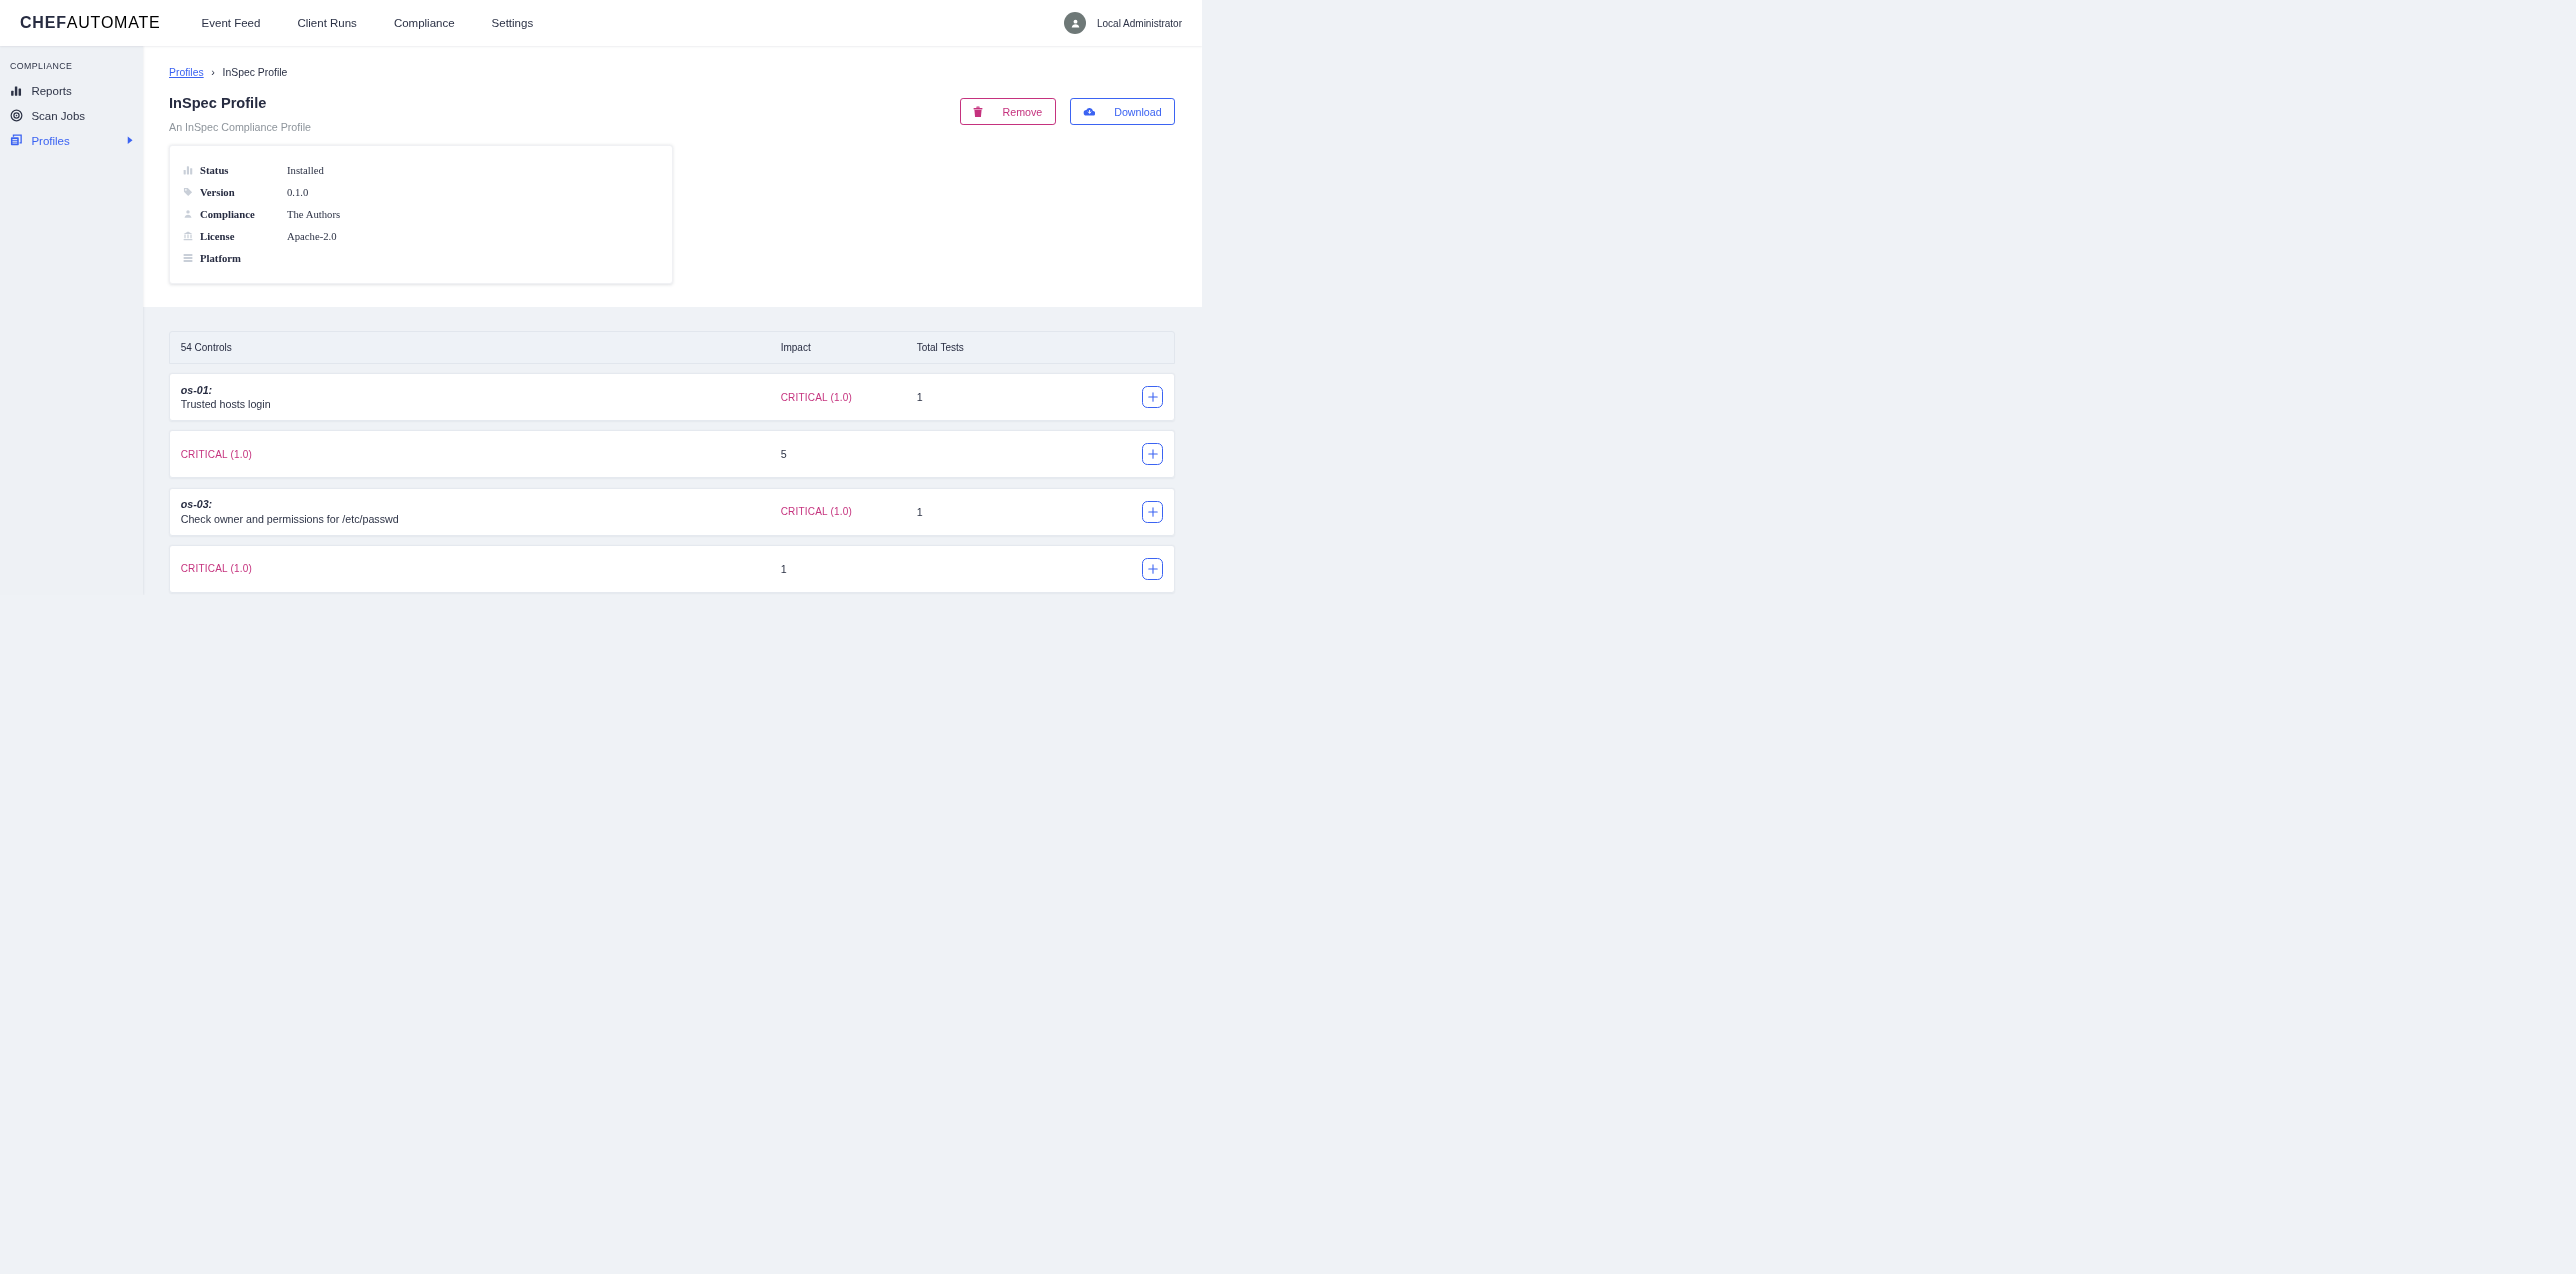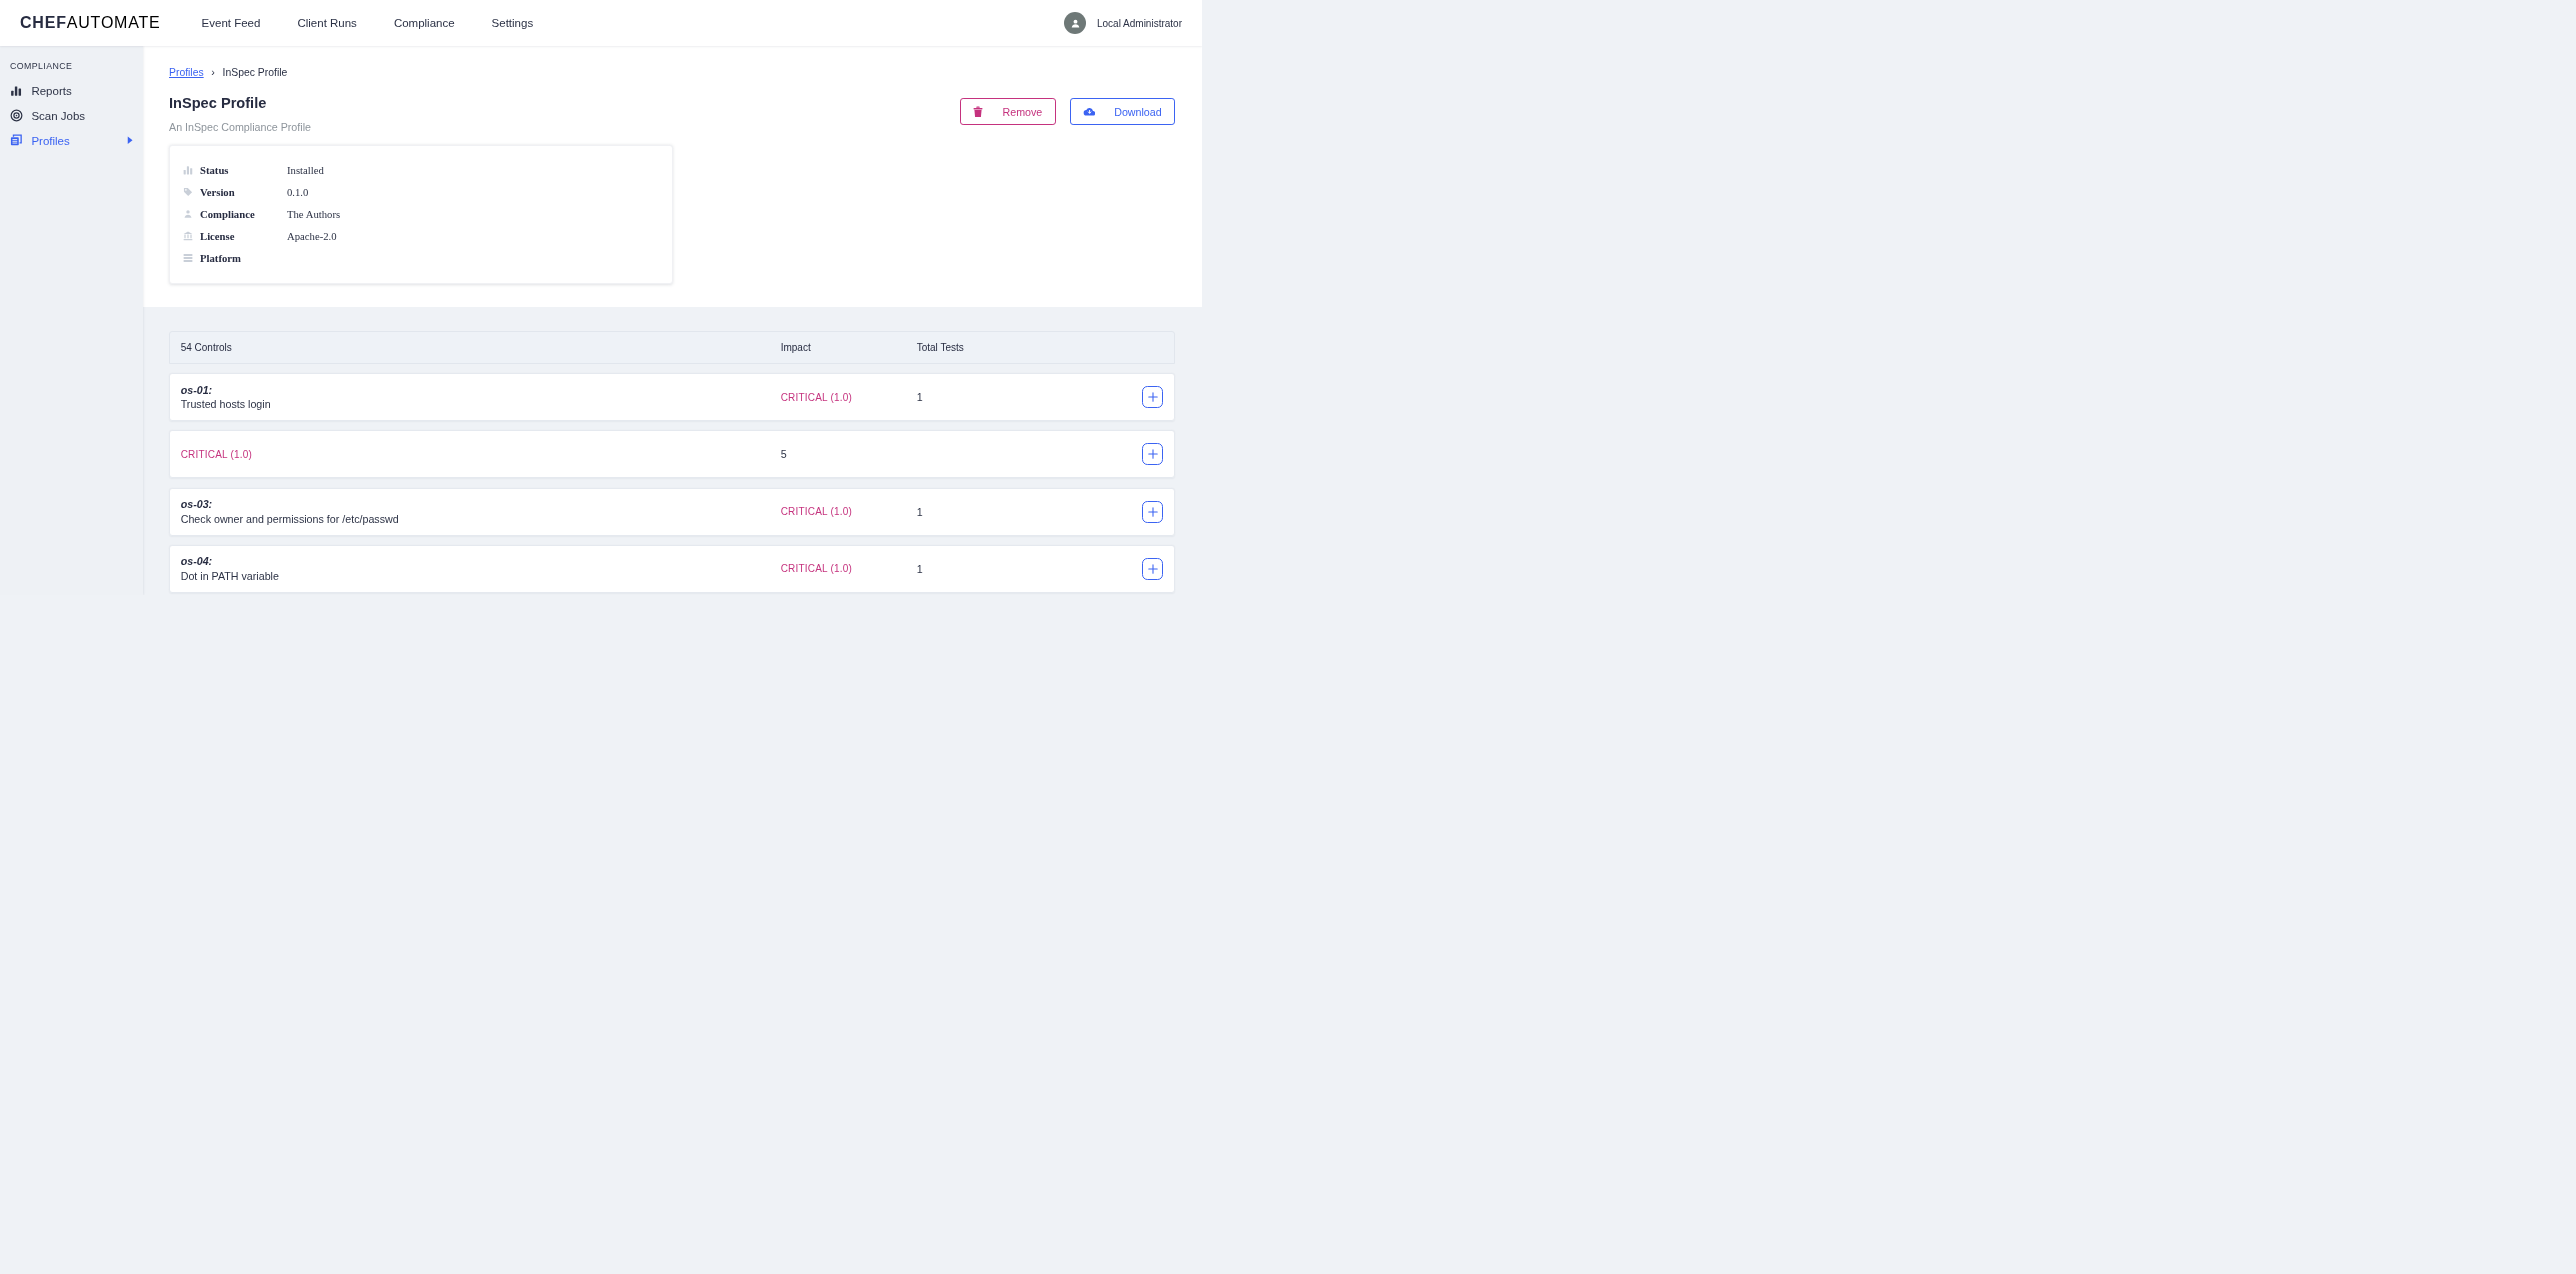--- a/index.html
+++ b/index.html
@@ -328,24 +328,20 @@
       <button class="plus-btn">
         <span>
             <svg width="10" height="10" viewBox="0 0 13 13">
               <path d="M6.5 1v11M1 6.5h11" stroke="currentColor" stroke-width="1.4" stroke-linecap="round"></path>
             </svg>
           </span>
       </button>
     </div>
 
     <div class="control-row">
-      <div>
-        <div class="ctrl-id">os-04:</div>
-        <div class="ctrl-title">Dot in PATH variable</div>
-      </div>
       <span class="impact-critical">CRITICAL (1.0)</span>
       <span class="tests-count">1</span>
       <button class="plus-btn">
         <span>
             <svg width="10" height="10" viewBox="0 0 13 13">
               <path d="M6.5 1v11M1 6.5h11" stroke="currentColor" stroke-width="1.4" stroke-linecap="round"></path>
             </svg>
           </span>
       </button>
     </div>

